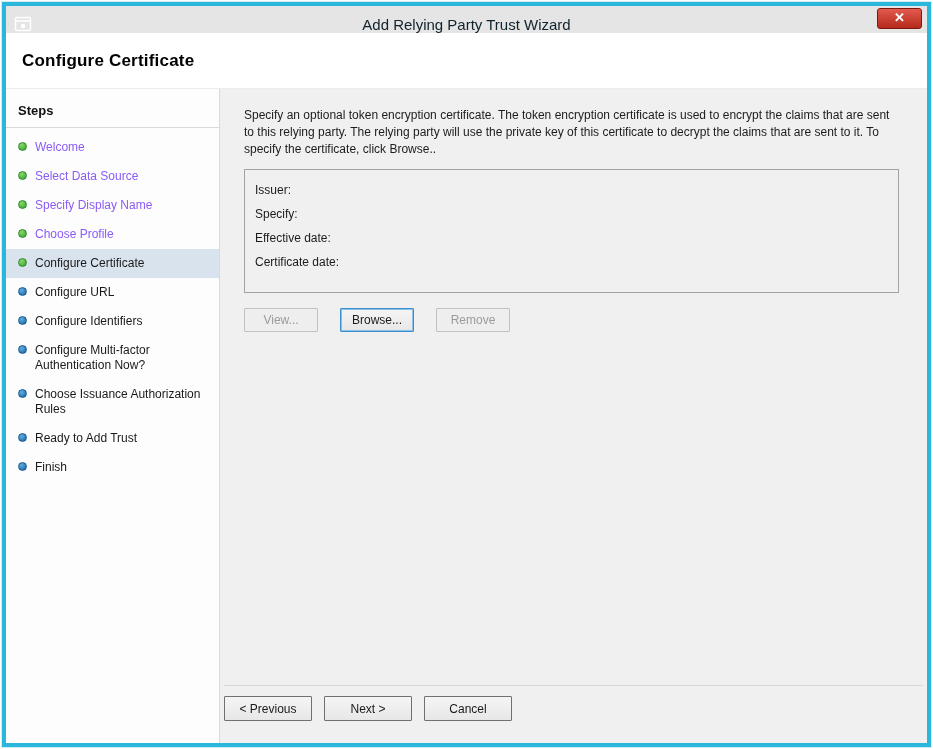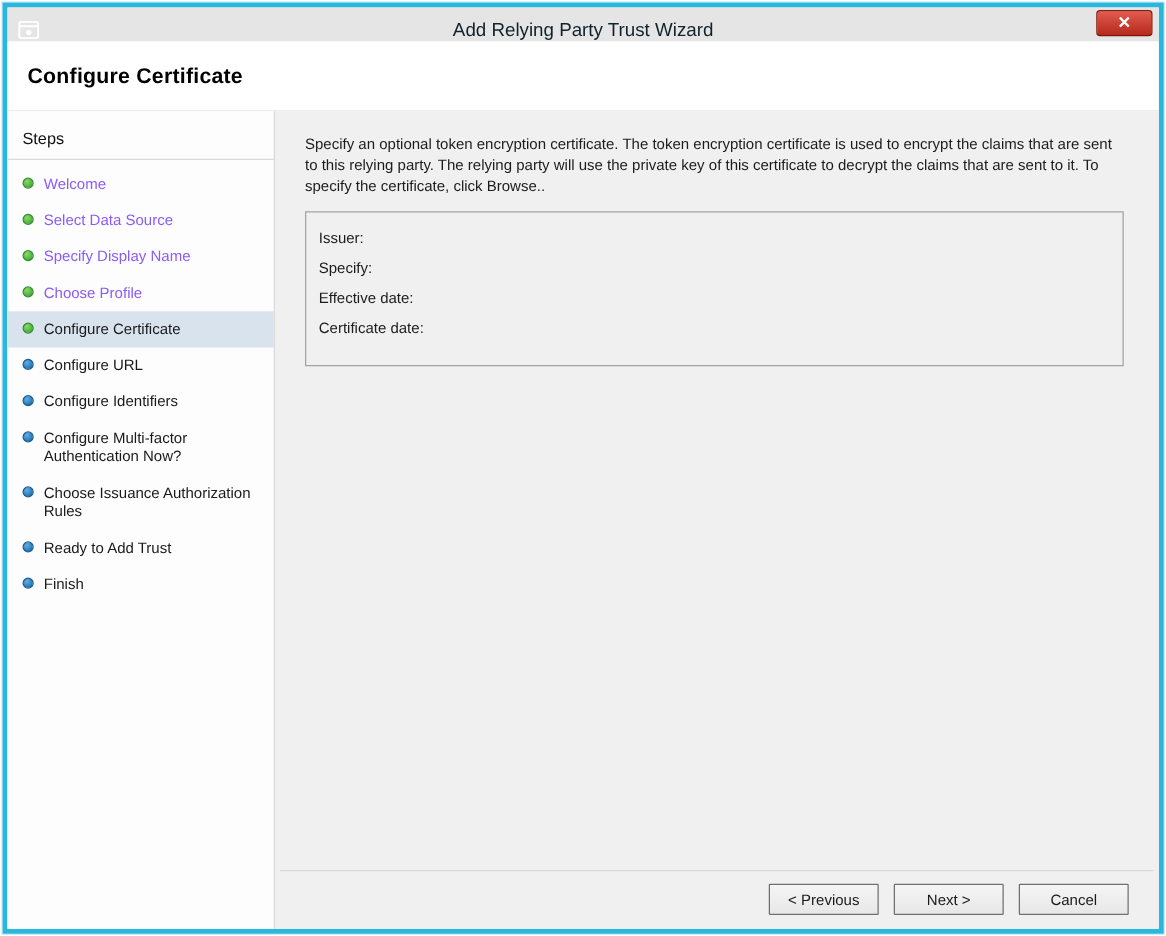--- a/index.html
+++ b/index.html
@@ -20,21 +20,21 @@
   
   .header { height:56px; background:#ffffff; display:flex; align-items:center; padding-left:16px;
             border-bottom:1px solid #ececec; flex:0 0 auto; }
   .header h1 { font-size:17px; font-weight:bold; color:#000000; letter-spacing:.2px; }
 
   
   .content { flex:1; display:flex; min-height:0; }
 
   
   .sidebar { width:214px; background:#fdfdfd; border-right:1px solid #d9d9d9; padding-top:8px; flex:0 0 auto; }
-  .steps-title { font-size:13px; font-weight:normal; color:#111; padding:6px 12px 9px; border-bottom:1px solid #d9d9d9; }
+  .steps-title { font-size:13px; font-weight:bold; color:#111; padding:6px 12px 9px; border-bottom:1px solid #d9d9d9; }
   .steps-list { padding-top:5px; }
   .step { display:flex; gap:8px; align-items:flex-start; padding:7px 10px 7px 12px; font-size:12px; line-height:1.25; }
   .bullet { width:9px; height:9px; border-radius:50%; margin-top:2px; flex:0 0 auto; }
   .step.completed .bullet, .step.current .bullet {
       background:radial-gradient(circle at 35% 30%, #8ed867, #2f9e2f); border:1px solid #2a8f2a; }
   .step.pending .bullet {
       background:radial-gradient(circle at 35% 30%, #62aee2, #14609f); border:1px solid #135a96; }
   .step.completed .step-label { color:#8b5cf6; cursor:pointer; }
   .step.current { background:#d9e3ee; }
   .step.current .step-label, .step.pending .step-label { color:#1a1a1a; }
@@ -46,22 +46,22 @@
   .cert-box { border:1px solid #a3a3a3; padding:8px 10px 18px; margin-bottom:15px; }
   .cert-row { font-size:12px; color:#1c1c1c; padding:4px 0 4px; line-height:16px; }
   .btn-row { display:flex; gap:22px; }
 
   button { font-family:"Liberation Sans", sans-serif; font-size:12px; height:24px; min-width:74px; padding:0 10px;
            background:linear-gradient(#f5f5f5,#e7e7e7); border:1px solid #8f8f8f; color:#1a1a1a; border-radius:1px; cursor:pointer; }
   button:disabled { color:#9b9b9b; border-color:#c2c2c2; background:#eeeeee; cursor:default; }
   .browse-btn { border:1px solid #3c90d0; box-shadow:0 0 0 1px #8cbfe4 inset; }
 
   
-  .footer { border-top:1px solid #d9d9d9; margin:0 4px; height:47px;
-            display:flex; justify-content:flex-end; gap:12px; padding:10px 20px 0 0; align-items:flex-start; }
+  .footer { border-top:1px solid #d9d9d9; margin:0 4px; height:58px;
+            display:flex; gap:12px; padding:10px 20px 0 0; align-items:flex-start; }
   .footer button { min-width:88px; height:25px; border-color:#707070; }
 </style>
 </head>
 <body>
 
 <div class="window">
 
   <div class="titlebar">
     <svg class="app-icon" viewBox="0 0 18 18">
       <rect x="1.5" y="2.5" width="15" height="13" rx="1.5" fill="none" stroke="#ffffff" stroke-width="1.5"></rect>
@@ -137,20 +137,25 @@
 
         <div class="desc">Specify an optional token encryption certificate.  The token encryption certificate is used to encrypt the claims that are sent to this relying party.  The relying party will use the private key of this certificate to decrypt the claims that are sent to it.  To specify the certificate, click Browse..</div>
 
         <div class="cert-box">
           <div class="cert-row">Issuer:</div>
           <div class="cert-row">Specify:</div>
           <div class="cert-row">Effective date:</div>
           <div class="cert-row">Certificate date:</div>
         </div>
 
+        <div class="btn-row">
+          <button disabled="">View...</button>
+          <button class="browse-btn">Browse...</button>
+          <button disabled="">Remove</button>
+        </div>
 
       </div>
 
       <div class="footer">
         <button>&lt; Previous</button>
         <button>Next &gt;</button>
         <button>Cancel</button>
       </div>
     </div>
 

